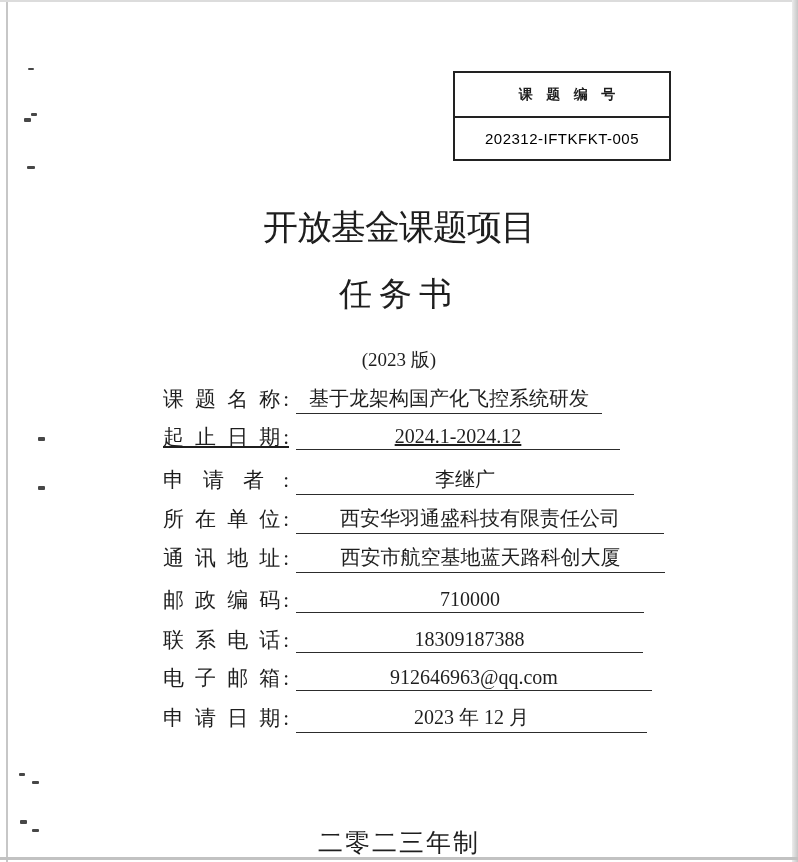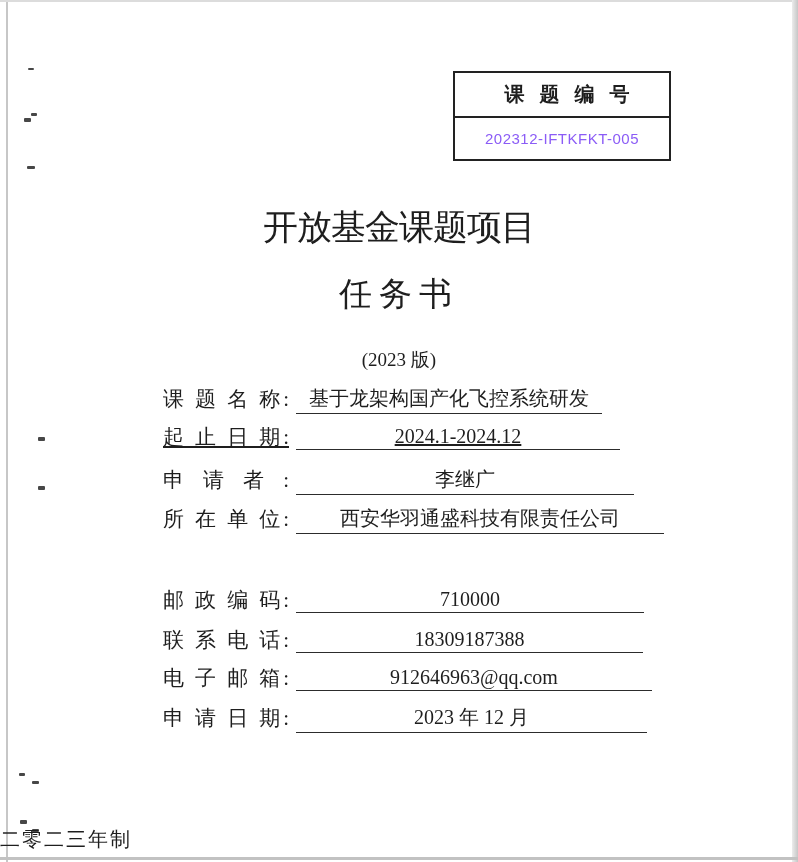--- a/index.html
+++ b/index.html
@@ -24,27 +24,27 @@
   .code-box {
     position: absolute; left: 453px; top: 71px;
     width: 218px; height: 90px;
     border: 2px solid #222; box-sizing: border-box;
     display: flex; flex-direction: column;
     background: #fff;
   }
   .code-box .cell-label {
     height: 45px; border-bottom: 2px solid #222; box-sizing: border-box;
     display: flex; align-items: center; justify-content: center;
-    font-size: 20px; font-weight: 600; letter-spacing: 5px;
+    font-size: 14px; font-weight: 600; letter-spacing: 5px;
     padding-left: 15px;
   }
   .code-box .cell-value {
     flex: 1; display: flex; align-items: center; justify-content: center;
     font-family: "Liberation Sans", "DejaVu Sans", sans-serif;
-    font-size: 15px; letter-spacing: 0.5px; color: #8b5cf6;
+    font-size: 15px; letter-spacing: 0.5px; color: #000000;
   }
 
   
   .title-main { position: absolute; top: 204px; left: 0; width: 798px; text-align: center;
                 font-size: 35px; font-weight: 400; letter-spacing: -1px; }
   .title-sub  { position: absolute; top: 272px; left: 0; width: 798px; text-align: center;
                 font-size: 33px; font-weight: 400; letter-spacing: 7px; font-family: Liberation Serif, serif; }
   .title-version { position: absolute; top: 347px; left: 0; width: 798px; text-align: center;
                 font-size: 19px; }
 
@@ -53,22 +53,22 @@
   .row .label {
     width: 126px; font-size: 21px; padding-bottom: 1px;
     text-align: justify; text-align-last: justify;
   }
   .row .line {
     margin-left: 7px; border-bottom: 1.5px solid #2c2c2c;
     text-align: center; font-size: 20px; padding-bottom: 1px;
     white-space: nowrap; overflow: visible;
   }
 
-  .footer { position: absolute; top: 826px; left: 0; width: 798px; text-align: left;
-            font-size: 20px; letter-spacing: 2px; }
+  .footer { position: absolute; top: 826px; left: 0; width: 798px; text-align: center;
+            font-size: 25px; letter-spacing: 2px; }
 </style>
 </head>
 <body>
 
 <div class="page">
 
   <div class="edge-left"></div>
   <div class="edge-top"></div>
   <div class="edge-right"></div>
   <div class="edge-bottom"></div>
@@ -102,20 +102,24 @@
     <div class="line" style="width:324px;">2024.1-2024.12</div>
   </div>
   <div class="row" style="top:464px;">
     <div class="label">申 请 者 :</div>
     <div class="line" style="width:338px;">李继广</div>
   </div>
   <div class="row" style="top:503px;">
     <div class="label">所 在 单 位:</div>
     <div class="line" style="width:368px;">西安华羽通盛科技有限责任公司</div>
   </div>
+  <div class="row" style="top:542px;">
+    <div class="label">通 讯 地 址:</div>
+    <div class="line" style="width:369px;">西安市航空基地蓝天路科创大厦</div>
+  </div>
   <div class="row" style="top:584px;">
     <div class="label">邮 政 编 码:</div>
     <div class="line" style="width:348px;">710000</div>
   </div>
   <div class="row" style="top:624px;">
     <div class="label">联 系 电 话:</div>
     <div class="line" style="width:347px;">18309187388</div>
   </div>
   <div class="row" style="top:662px;">
     <div class="label">电 子 邮 箱:</div>

